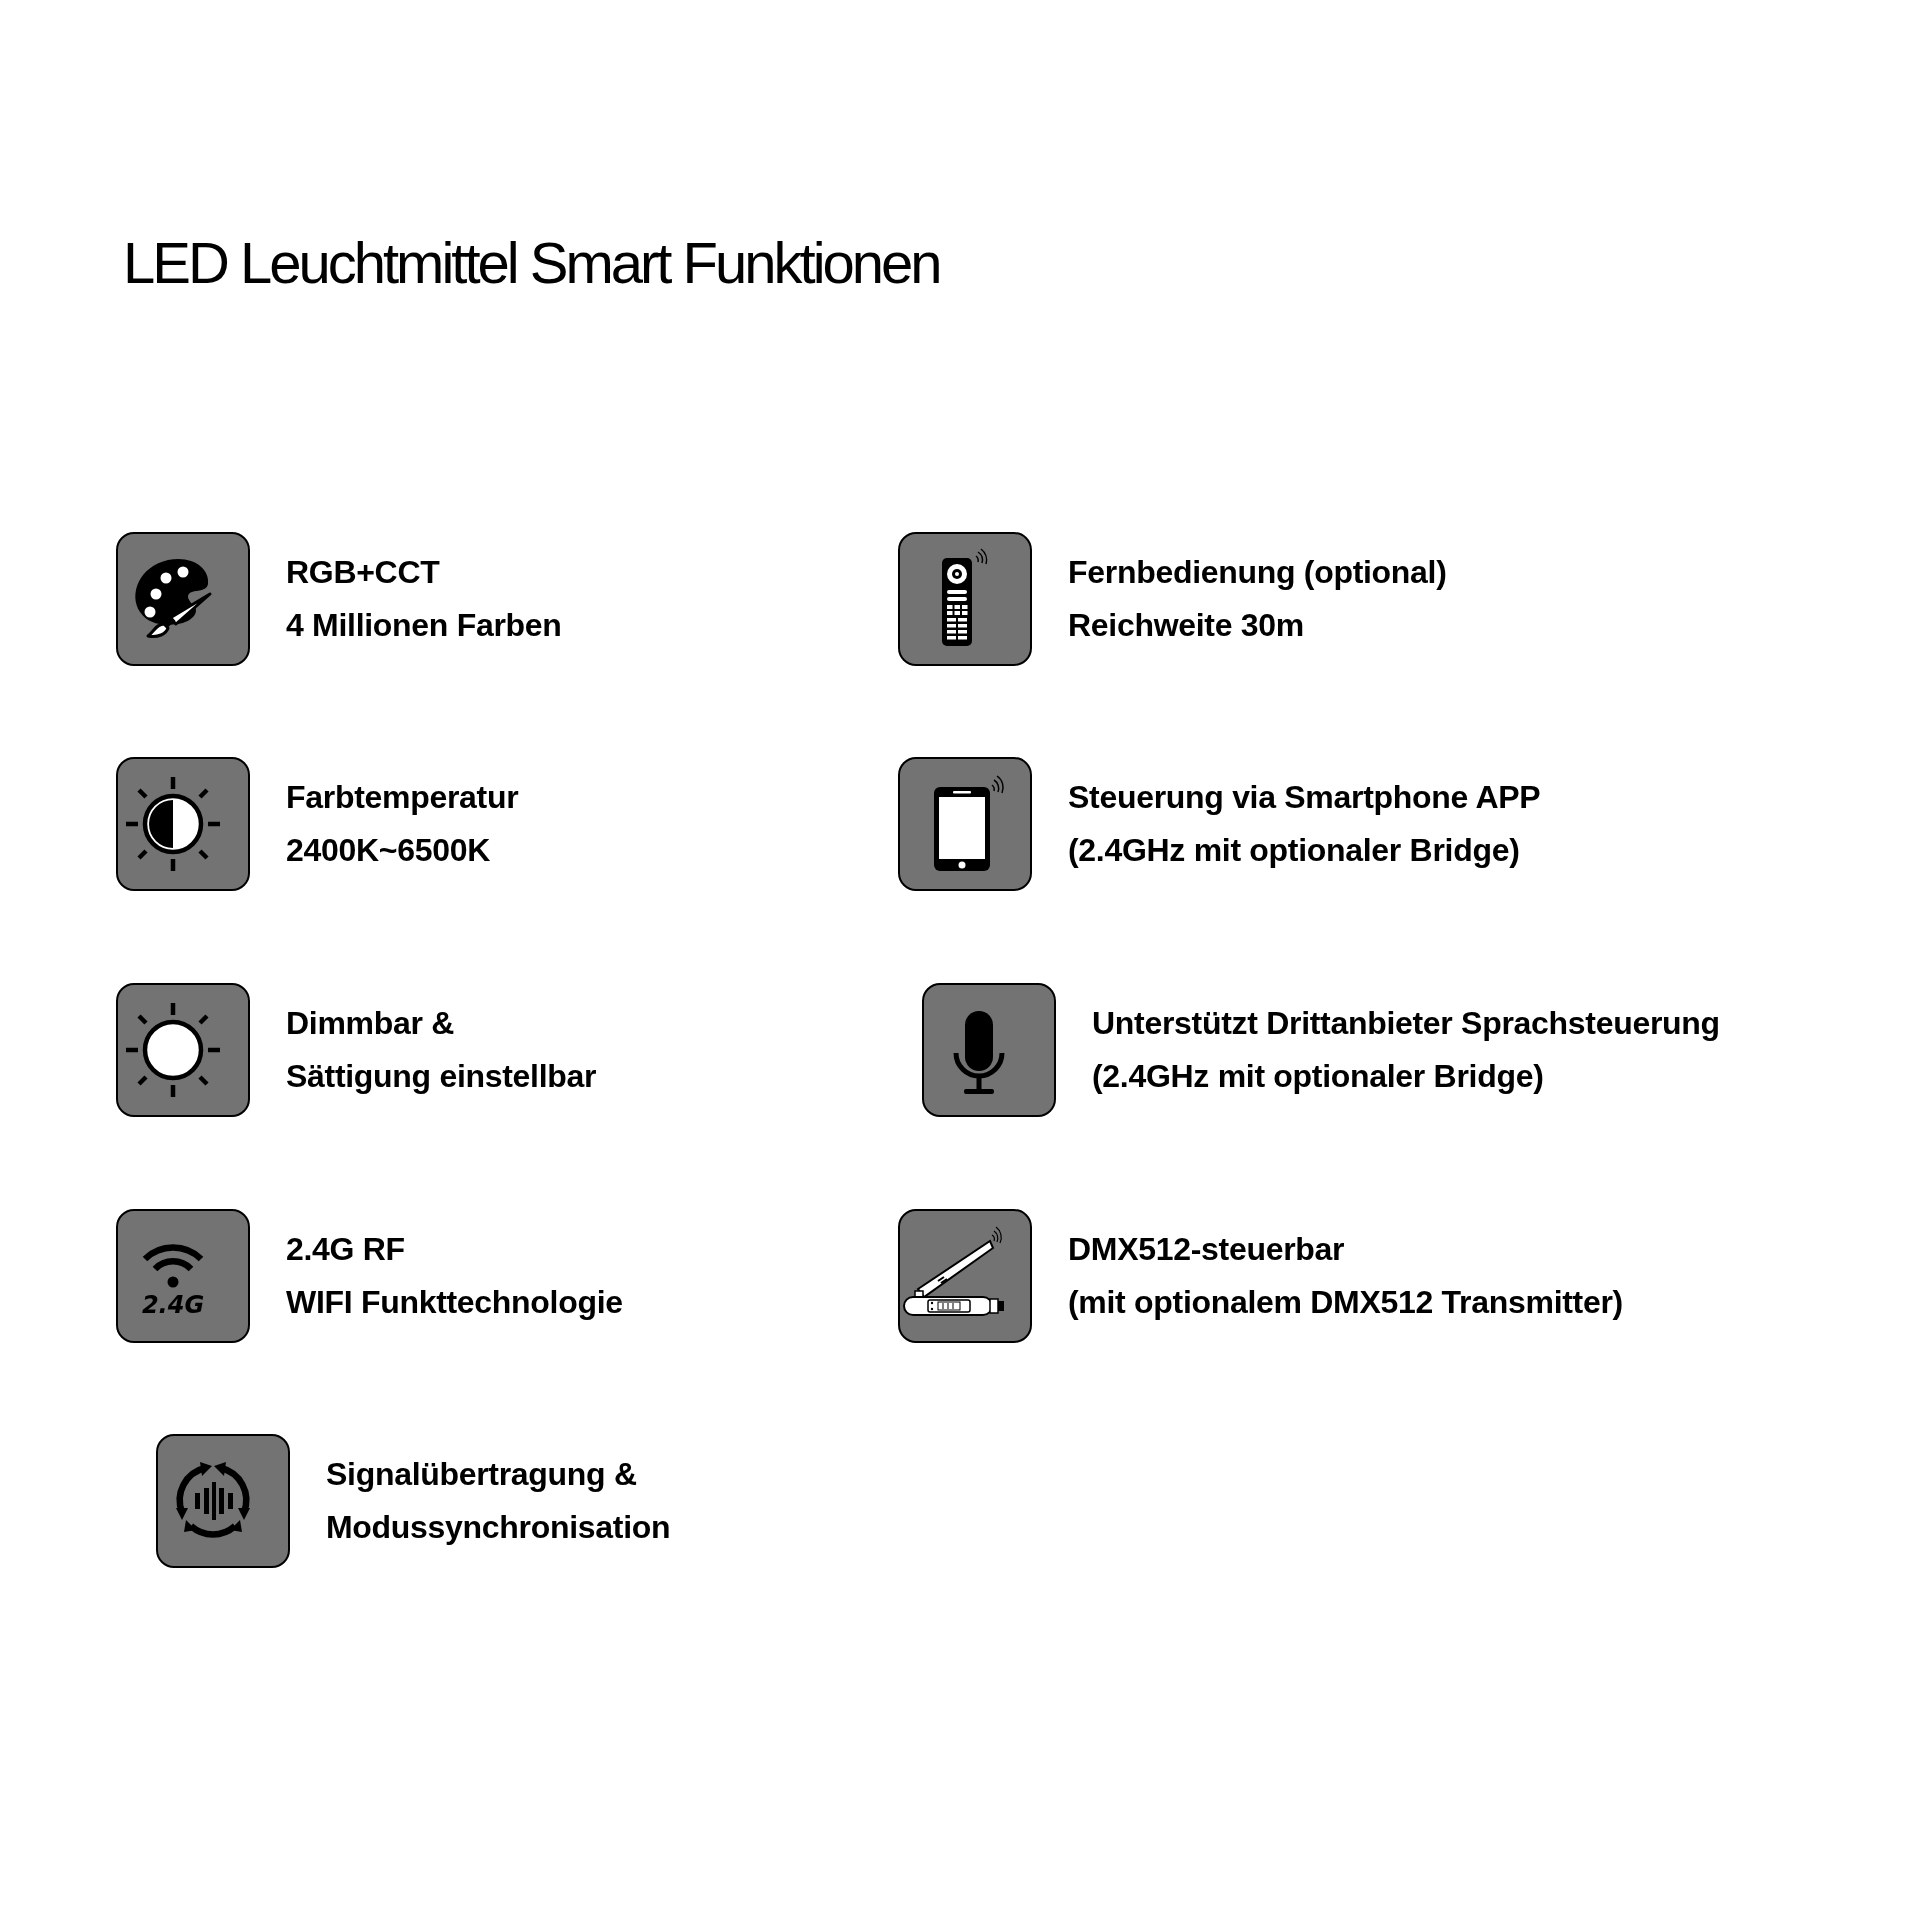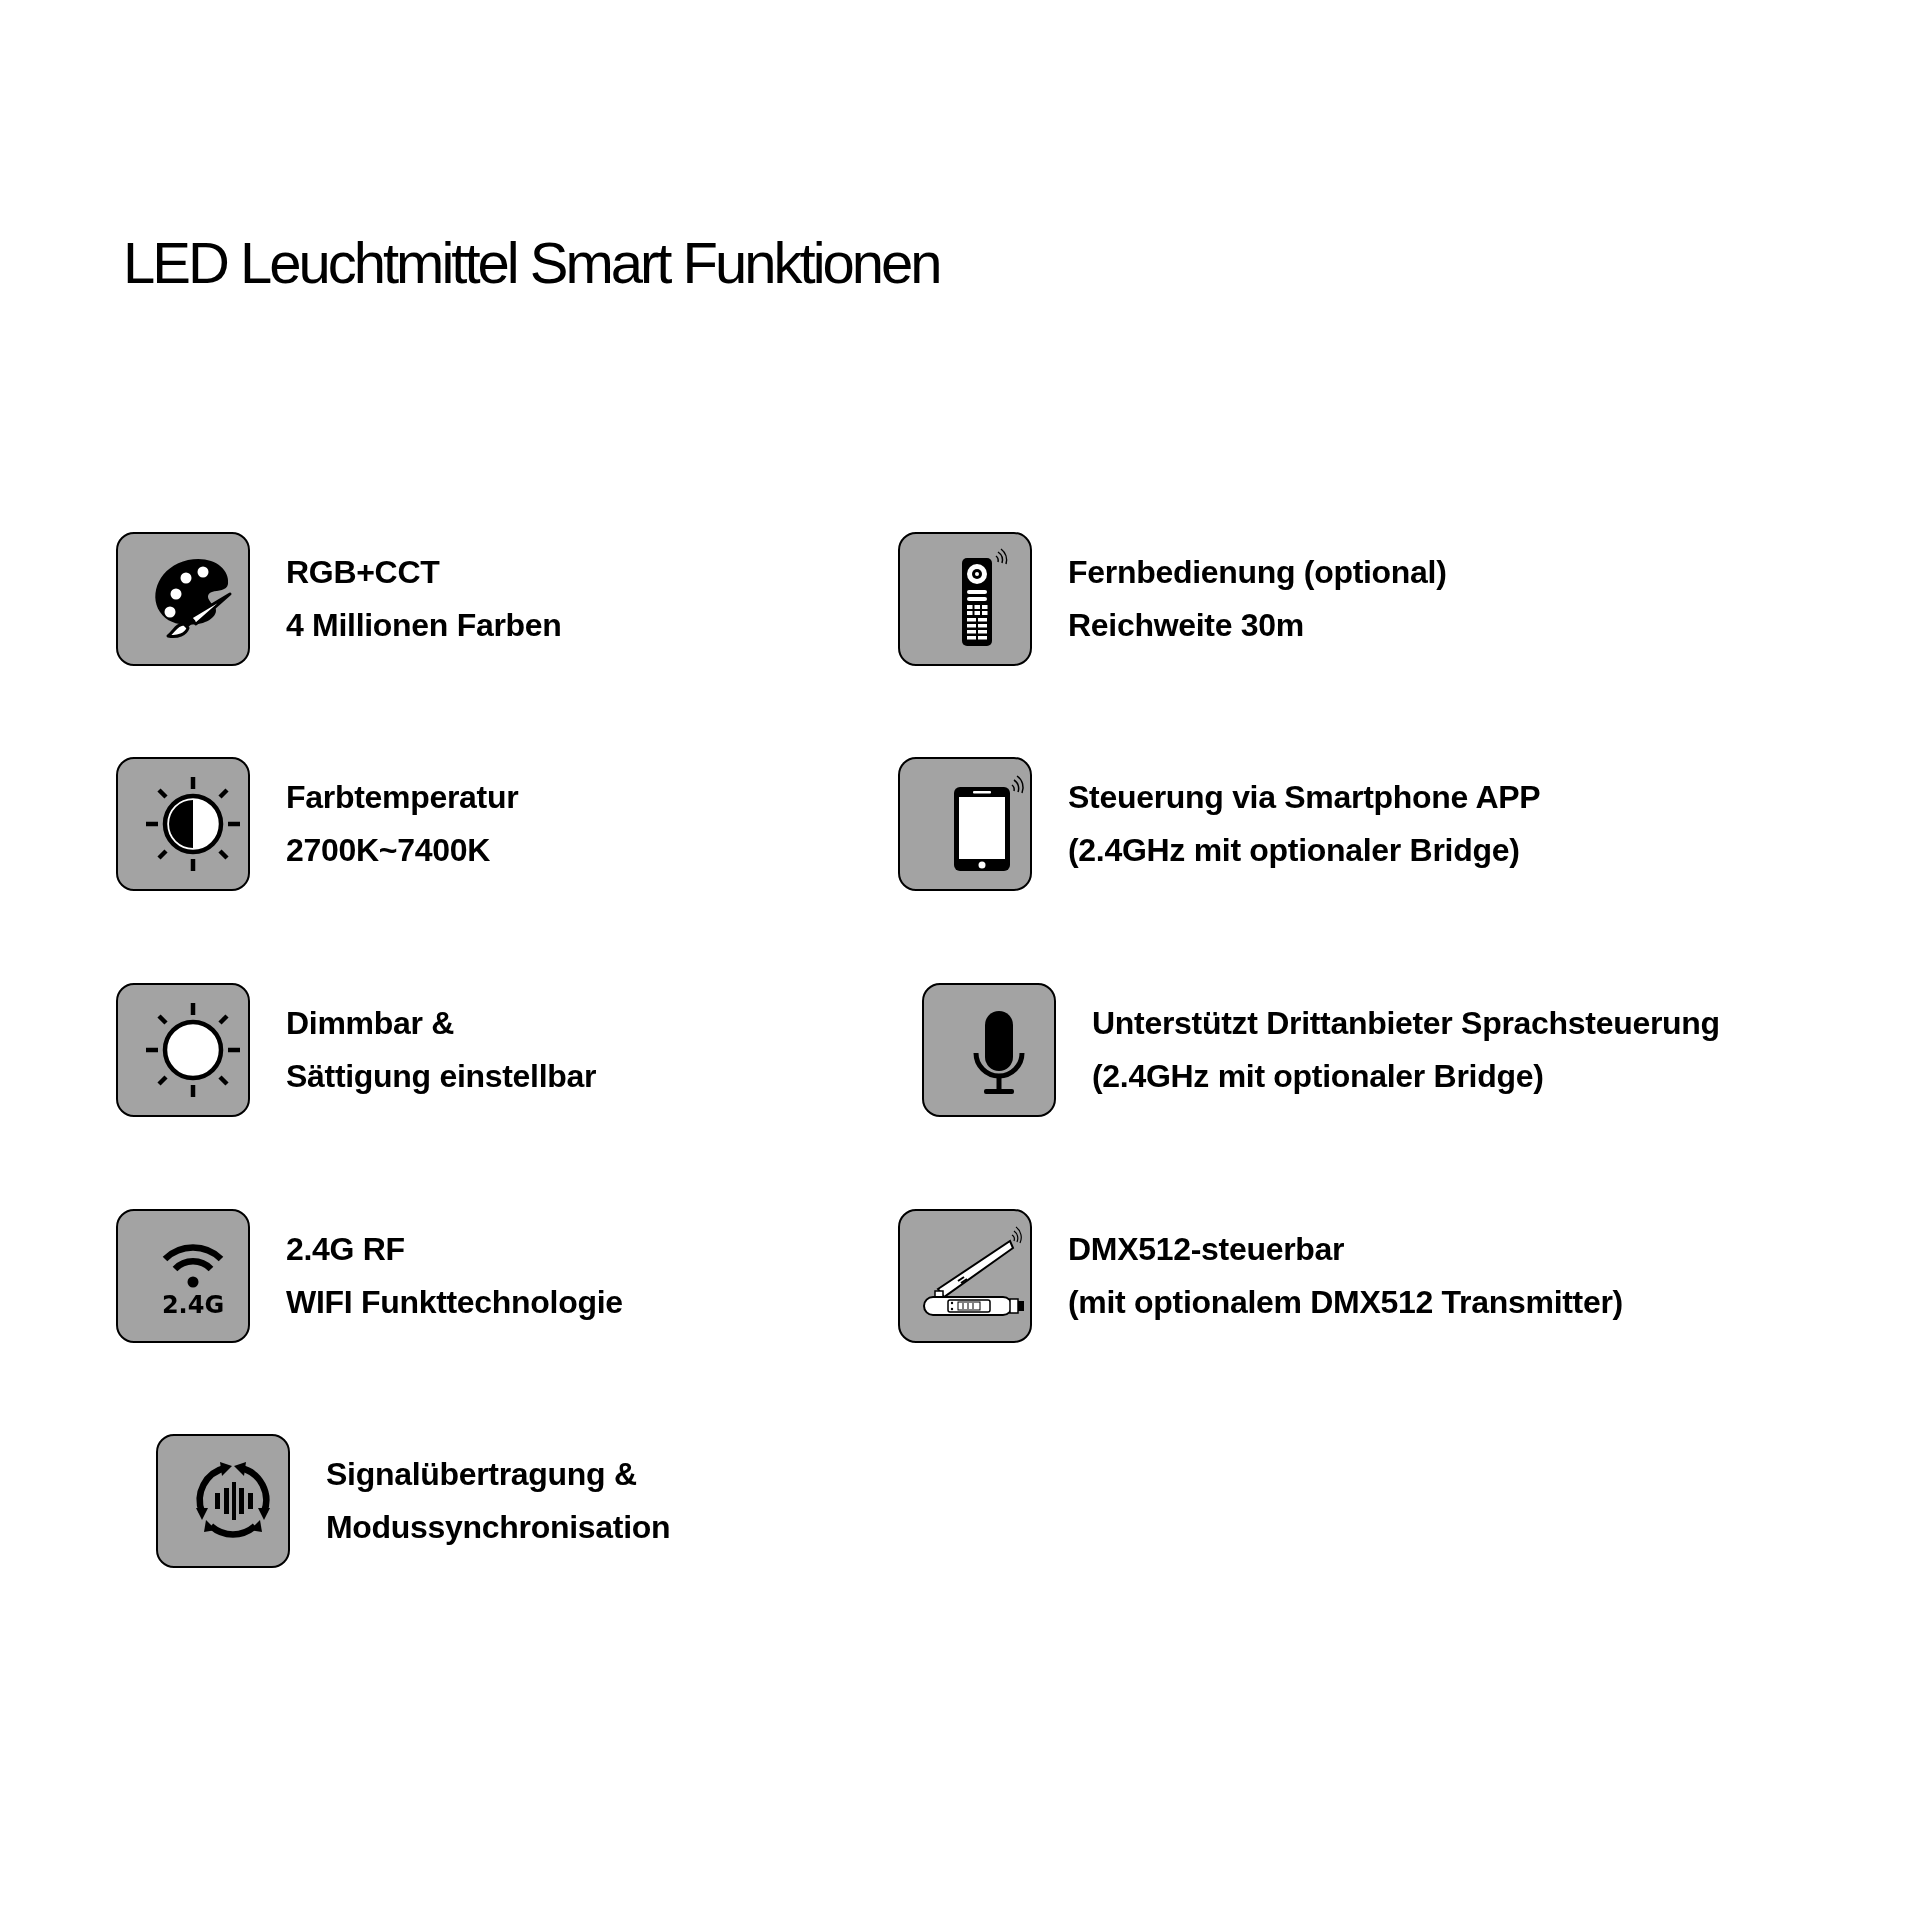--- a/index.html
+++ b/index.html
@@ -25,23 +25,24 @@
       position: absolute;
       height: 134px;
       display: flex;
       align-items: center;
     }
     .icon-box {
       width: 130px; height: 130px;
       border: 2.5px solid #000;
       border-radius: 18px;
       box-sizing: content-box;
-      display: flex; align-items: center; justify-content: flex-end;
+      display: flex; align-items: center; justify-content: flex-start;
       flex: 0 0 auto;
-      background: #a3a3a3;
+      background: #737373;
+      font-style: italic;
     }
     .icon-box svg { width: 110px; height: 110px; display: block; }
     .text {
       font-size: 32px;
       line-height: 53px;
       font-weight: bold;
       white-space: nowrap;
       letter-spacing: -0.3px;
     }
     .text span { display: block; }
@@ -84,21 +85,21 @@
         <line x1="82" y1="82" x2="89" y2="89"></line>
         <line x1="89" y1="21" x2="82" y2="28"></line>
         <line x1="21" y1="89" x2="28" y2="82"></line>
       </g>
       <circle cx="55" cy="55" r="28" fill="#fff" stroke="#000" stroke-width="4.5"></circle>
       <path d="M55 31 A24 24 0 0 0 55 79 Z" fill="#000"></path>
     </svg>
   </div>
   <div class="text">
     <span>Farbtemperatur</span>
-    <span>2700K~7400K</span>
+    <span>2400K~6500K</span>
   </div>
 </div>
 
 <div class="feature col-left" style="left:116px; top:983px;">
   <div class="icon-box">
     <svg viewBox="0 0 110 110">
       <g stroke="#000" stroke-width="4.5">
         <line x1="55" y1="8" x2="55" y2="20"></line>
         <line x1="55" y1="90" x2="55" y2="102"></line>
         <line x1="8" y1="55" x2="20" y2="55"></line>

